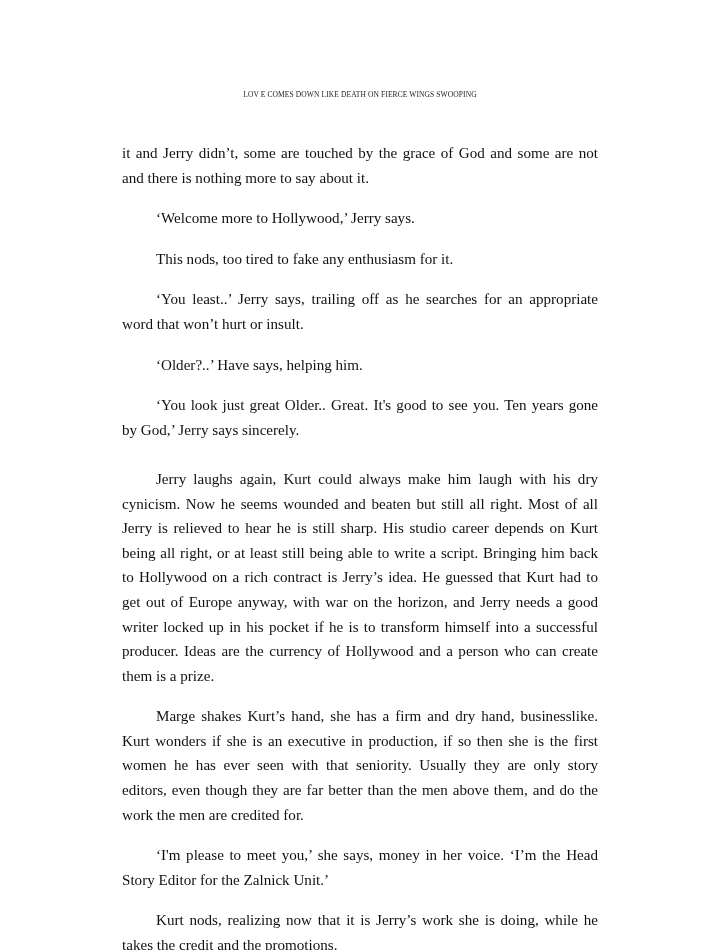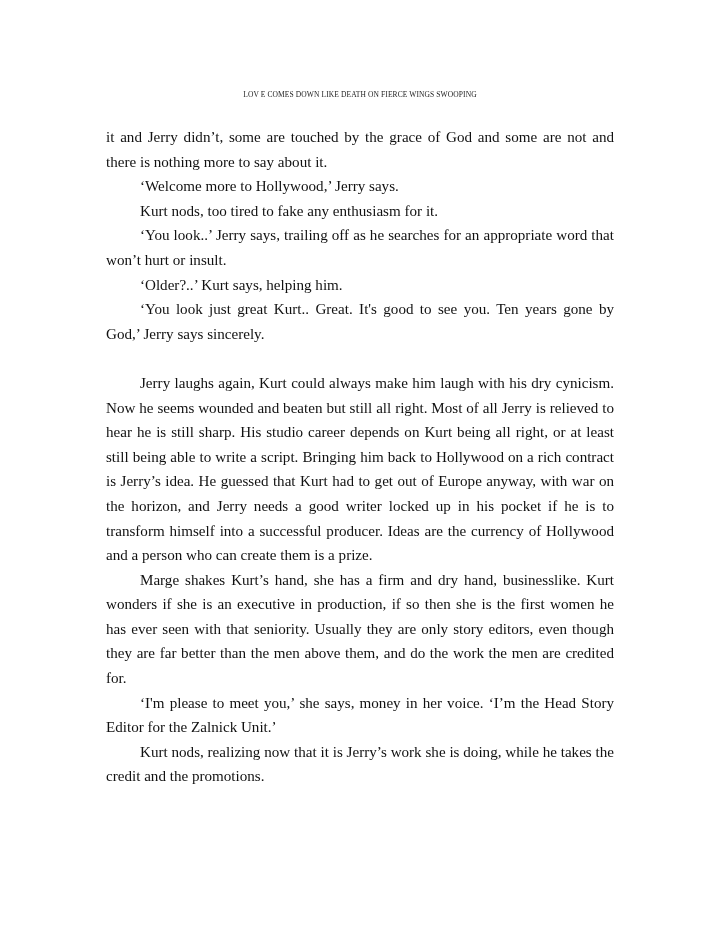--- a/index.html
+++ b/index.html
@@ -9,35 +9,35 @@
       font-family: "Liberation Serif", "DejaVu Serif", serif; color: #111111;
     }
     .running-header {
       position: absolute; top: 86px; left: 0; width: 720px; text-align: center;
       font-size: 7.5px; letter-spacing: 0.1px; color: #222;
     }
     .body-text {
       position: absolute; left: 106px; top: 121px; width: 508px;
       font-size: 15.1px; line-height: 24.6px; text-align: justify;
     }
-    .body-text p { margin: 0; text-align: justify; }
+    .body-text p { margin: 16px; text-align: justify; }
     .body-text p.indent { text-indent: 34px; }
     .body-text p.gap { margin-top: 24.6px; }
   </style>
 </head>
 <body>
 
 <div class="page">
   <div class="running-header">LOV E COMES DOWN LIKE DEATH ON FIERCE WINGS SWOOPING</div>
 
   <div class="body-text">
     <p>it and Jerry didn’t, some are touched by the grace of God and some are not and there is nothing more to say about it.</p>
     <p class="indent">‘Welcome more to Hollywood,’ Jerry says.</p>
-    <p class="indent">Kurt nods, too tired to fake any enthusiasm for it.</p>
-    <p class="indent">‘You look..’ Jerry says, trailing off as he searches for an appropriate word that won’t hurt or insult.</p>
-    <p class="indent">‘Older?..’ Kurt says, helping him.</p>
-    <p class="indent">‘You look just great Kurt.. Great. It's good to see you. Ten years gone by God,’ Jerry says sincerely.</p>
+    <p class="indent">This nods, too tired to fake any enthusiasm for it.</p>
+    <p class="indent">‘You least..’ Jerry says, trailing off as he searches for an appropriate word that won’t hurt or insult.</p>
+    <p class="indent">‘Older?..’ Have says, helping him.</p>
+    <p class="indent">‘You look just great Older.. Great. It's good to see you. Ten years gone by God,’ Jerry says sincerely.</p>
     <p class="indent gap">Jerry laughs again, Kurt could always make him laugh with his dry cynicism. Now he seems wounded and beaten but still all right. Most of all Jerry is relieved to hear he is still sharp. His studio career depends on Kurt being all right, or at least still being able to write a script. Bringing him back to Hollywood on a rich contract is Jerry’s idea. He guessed  that Kurt had to get out of Europe anyway, with war on the horizon, and Jerry needs a good writer locked up in his pocket if he is to transform himself into a successful producer. Ideas are the currency of Hollywood and a person who can create them is a prize.</p>
     <p class="indent">Marge shakes Kurt’s hand, she has a firm and dry hand, businesslike. Kurt wonders if she is an executive in production, if so then she is the first women he has ever seen with that seniority. Usually they are only story editors, even though they are far better than the men above them, and do the work the men are credited for.</p>
     <p class="indent">‘I'm please to meet you,’ she says, money in her voice. ‘I’m the Head Story Editor for the Zalnick Unit.’</p>
     <p class="indent">Kurt nods, realizing now that it is Jerry’s work she is doing, while he takes the credit and the promotions.</p>
   </div>
 </div>
 
 </body></html>

